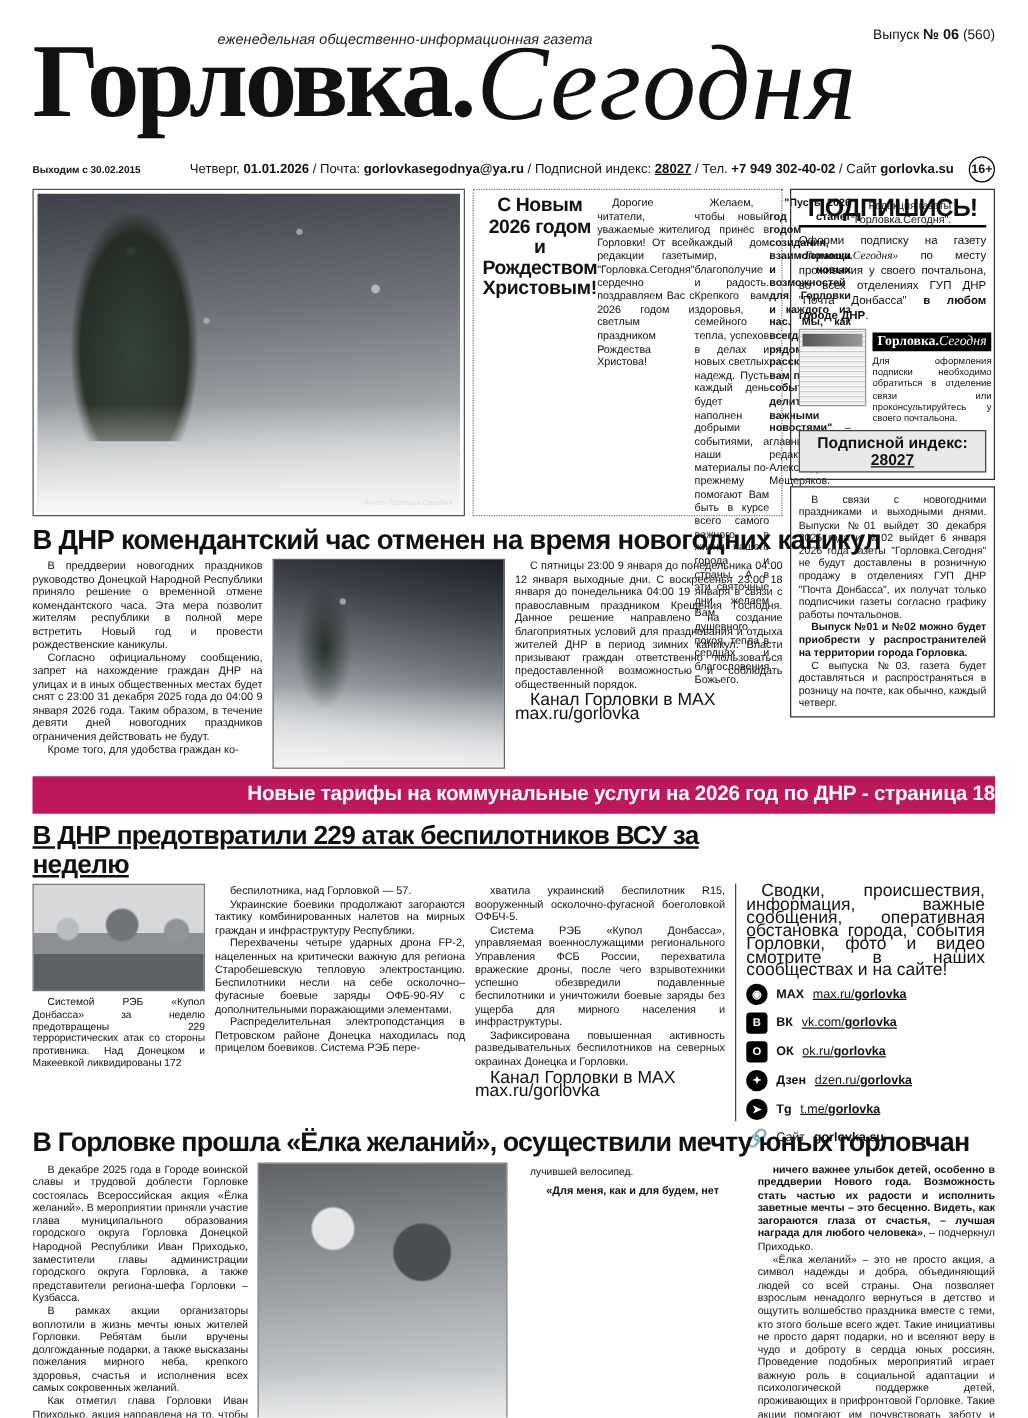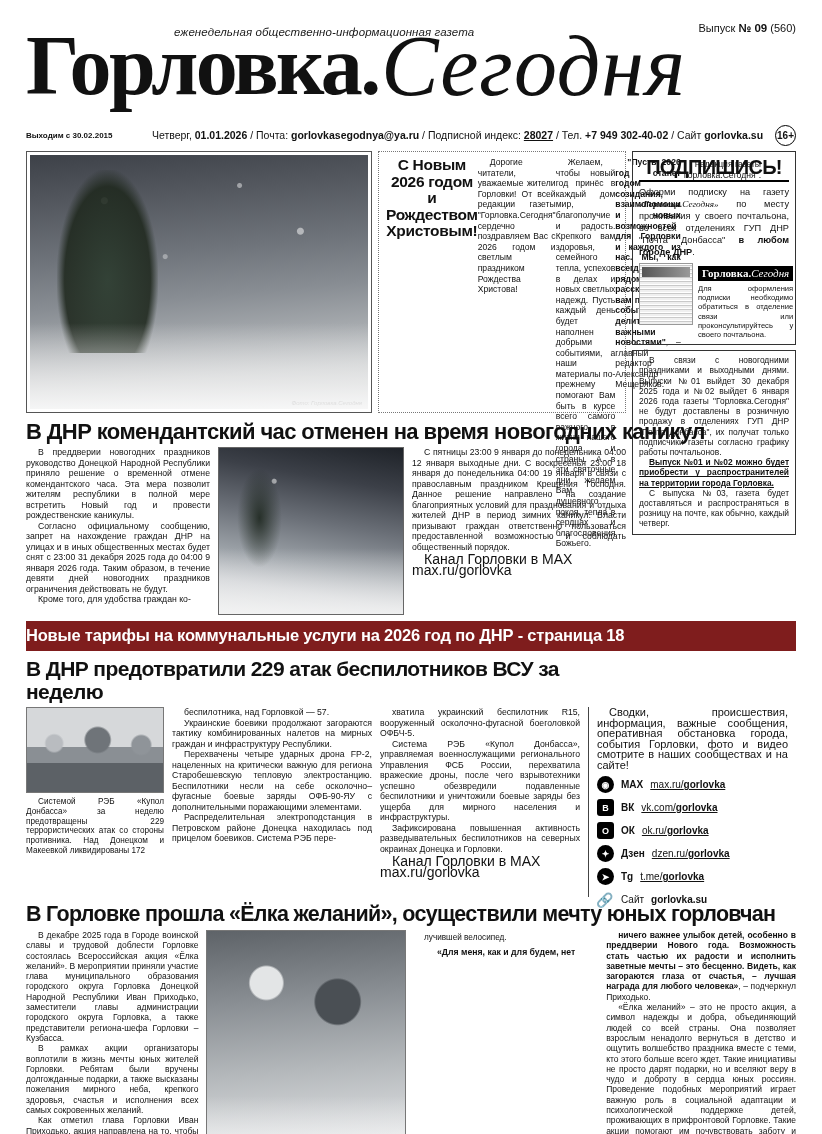--- a/index.html
+++ b/index.html
@@ -136,21 +136,21 @@
   .mini-text { font-size: 7.6px; line-height: 9.2px; text-align: justify; margin-top: 3px; }
   .sub-index {
     margin-top: 5px; background: #e9e9e9; border: 1px solid #444;
     text-align: center; font-weight: bold; font-size: 12.5px; padding: 2px 0;
   }
   .sub-index u { text-decoration: underline; }
 
   .note-box { border: 1px solid #333; padding: 4px 6px 5px; flex: 1; }
   .note-title { font-weight: bold; font-size: 15.5px; letter-spacing: -.4px; margin-bottom: 3px; }
   .note-p { font-size: 8.4px; line-height: 10.2px; text-align: justify; text-indent: 10px; margin: 0; }
-  .note-p.b { font-weight: bold; text-decoration: underline; }
+  .note-p.b { font-weight: bold; }
 
   
   .headline1 {
     font-weight: bold; font-size: 22px; letter-spacing: -.6px;
     margin: 7px 0 3px; line-height: 24px;
   }
   .art1 { display: flex; gap: 8px; height: 168px; }
   .art1 .col { width: 184px; }
   .art1 .pic {
     width: 186px; border: 1px solid #666;
@@ -165,45 +165,45 @@
   }
   .art1 .pic::after {
     content:""; position:absolute; left:10%; top:12%; width:24%; height:60%;
     background: radial-gradient(ellipse at 50% 50%, rgba(20,30,20,.8), transparent 70%);
   }
   .bodytext { font-size: 8.7px; line-height: 10.5px; text-align: justify; text-indent: 12px; margin: 0; }
   .credit { font-size: 14px; line-height: 10.5px; text-indent: 12px; margin: 2px 0 0; }
 
   
   .banner {
-    background: #7f1d1d; color: #fff; text-align: left;
+    background: #be185d; color: #fff; text-align: right;
     font-weight: bold; font-size: 16.5px; letter-spacing: -.2px;
     padding: 5px 0 6px; margin: 6px 0 6px;
   }
 
   
   .headline2 {
     font-weight: bold; font-size: 21px; letter-spacing: -.6px;
-    line-height: 23px; width: 566px; margin: 0 0 4px;
+    line-height: 23px; width: 566px; margin: 0 0 4px; text-decoration: underline;
   }
   .art2 { display: flex; gap: 8px; height: 190px; }
   .art2 .pic {
     width: 138px; height: 86px;
     background:
       radial-gradient(circle at 20% 42%, #b9bcc0 0 8px, transparent 10px),
       radial-gradient(circle at 52% 38%, #6f7479 0 12px, transparent 14px),
       radial-gradient(circle at 84% 44%, #8f9499 0 9px, transparent 11px),
       linear-gradient(180deg,#d6d8da 0 46%,#8a8f94 46% 66%,#5c6166 66% 100%);
     border: 1px solid #777;
   }
   .art2 .c1 { width: 138px; }
   .art2 .c2, .art2 .c3 { width: 200px; }
   .art2 .c4 { width: 200px; border-left: 1px solid #444; padding-left: 8px; }
   .cap { font-size: 8.2px; line-height: 9.8px; text-align: justify; text-indent: 12px; margin: 4px 0 0; }
-  .lead { font-size: 11px; line-height: 10.5px; text-align: justify; text-indent: 12px; margin: 0 0 6px; }
+  .lead { font-size: 14px; line-height: 10.5px; text-align: justify; text-indent: 12px; margin: 0 0 6px; }
   .social { display: flex; flex-direction: column; gap: 6px; margin-top: 4px; }
   .social-row { display: flex; align-items: center; gap: 7px; font-size: 10px; }
   .sicon {
     width: 17px; height: 17px; flex: none; background: #000; color: #fff;
     display: flex; align-items: center; justify-content: center;
     font-size: 9px; font-weight: bold; border-radius: 3px;
   }
   .sicon.round { border-radius: 50%; }
   .sicon.none { background: transparent; color: #000; font-size: 14px; }
   .social-row .lbl { font-weight: bold; }
@@ -236,21 +236,21 @@
   .tiny-cap { font-size: 8.2px; line-height: 9.8px; text-align: justify; text-indent:10px; margin: 3px 0 0; }
 </style>
 </head>
 <body>
 
 <div class="page">
 
   <div class="masthead">
     <div class="kicker">еженедельная общественно-информационная газета</div>
     <div class="issue">
-      <span>Выпуск </span><b>№ 09</b><span> (560)</span>
+      <span>Выпуск </span><b>№ 06</b><span> (560)</span>
     </div>
     <div class="title-wrap">
       <span class="t-gor">Горловка</span><span class="t-dot">.</span><span class="t-seg">Сегодня</span>
     </div>
   </div>
 
   <div class="infobar">
     <div class="since">Выходим с 30.02.2015</div>
     <div class="inforow">
       <span>Четверг, </span><b>01.01.2026</b><span> / Почта: </span><b>gorlovkasegodnya@ya.ru</b><span> / Подписной индекс: </span><u>28027</u><span> / Тел. </span><b>+7 949 302-40-02</b><span> / Сайт </span><b>gorlovka.su</b>
@@ -284,20 +284,21 @@
         <div class="sub-text">
           <span>Оформи подписку на газету </span><b class="brandser">«Горловка.</b><span class="brandser">Сегодня»</span><span> по месту проживания у своего почтальона, во всех отделениях ГУП ДНР "Почта Донбасса" </span><b>в любом городе ДНР</b><span>.</span>
         </div>
         <div class="sub-mini">
           <div class="mini-img"></div>
           <div class="mini-right">
             <div class="brandchip"><b>Горловка.</b><i>Сегодня</i></div>
             <div class="mini-text">Для оформления подписки необходимо обратиться в отделение связи или проконсультируйтесь у своего почтальона.</div>
           </div>
         </div>
+        <div class="sub-index"><span>Подписной индекс: </span><u>28027</u></div>
       </div>
 
       <div class="note-box">
         <p class="note-p">В связи с новогодними праздниками и выходными днями. Выпуски №01 выйдет 30 декабря 2025 года и №02 выйдет 6 января 2026 года газеты "Горловка.Сегодня" не будут доставлены в розничную продажу в отделениях ГУП ДНР "Почта Донбасса", их получат только подписчики газеты согласно графику работы почтальонов.</p>
         <p class="note-p b">Выпуск №01 и №02 можно будет приобрести у распространителей на территории города Горловка.</p>
         <p class="note-p">С выпуска №03, газета будет доставляться и распространяться в розницу на почте, как обычно, каждый четверг.</p>
       </div>
 
     </div>
   </div>

